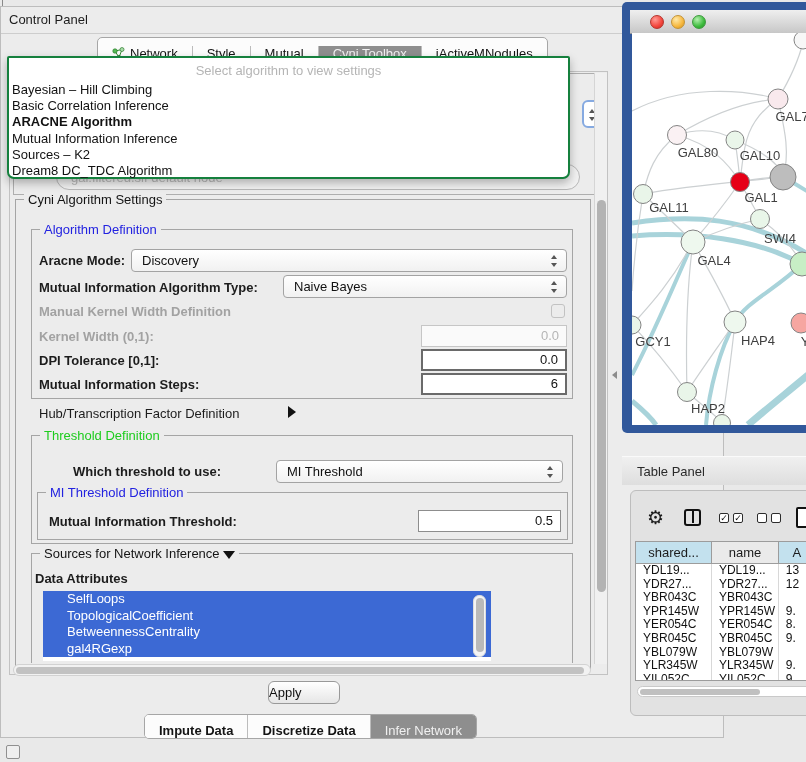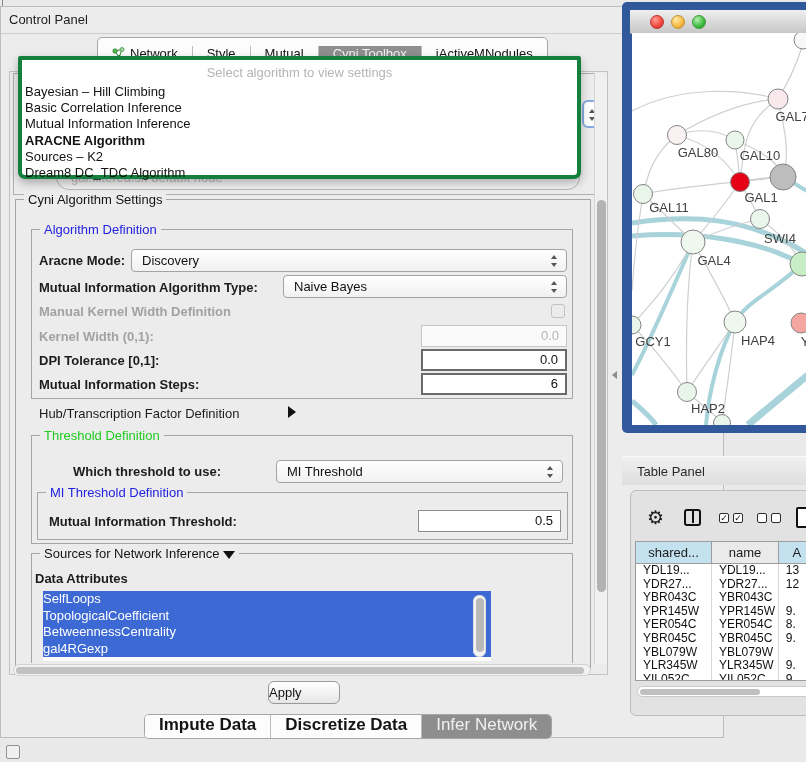--- a/index.html
+++ b/index.html
@@ -33,21 +33,21 @@
   #cp-frame{left:8px;top:64px;width:599px;height:604px;border:1px solid #c2c2c2;box-sizing:border-box;}
 
   
   #bg-groupbox{left:12px;top:66px;width:588px;height:122px;border:1px solid #aeaeae;box-sizing:border-box;}
   #bg-combo{left:55px;top:157px;width:524px;height:26px;background:#f1f1f1;border:1px solid #b8b8b8;border-radius:13px;
     font-size:13px;color:#b9b9b9;line-height:26px;padding-left:14px;box-sizing:border-box;}
   #bg-focus-combo{left:581px;top:93px;width:21px;height:28px;background:#fff;border:2px solid #86aae1;border-radius:6px;box-sizing:border-box;}
   #bg-focus-combo .spin{right:5px;top:7px;}
 
   
-  #algo-popup{left:17px;top:49px;width:563px;height:123px;background:#ffffff;border:4px solid #15803d;
+  #algo-popup{left:6px;top:49px;width:563px;height:123px;background:#ffffff;border:2px solid #15803d;
     border-radius:2px 2px 7px 7px;box-shadow:0 4px 10px rgba(0,0,0,0.28);z-index:50;box-sizing:border-box;}
   #algo-prompt{top:5px;width:100%;text-align:center;font-size:13px;color:#b5b5b5;}
   #algo-items{left:3px;top:24px;width:556px;}
   #algo-items .algo-item{font-size:13px;color:#121212;height:16.2px;line-height:16.2px;white-space:nowrap;}
   #algo-items .algo-item.bold{font-weight:bold;}
 
   
   .group{border:1px solid #a5a5a5;box-sizing:border-box;}
   .group-title{position:absolute;top:-8px;left:8px;background:#ececec;padding:0 4px;font-size:13px;color:#141414;white-space:nowrap;}
   .group-title.blue{color:#2222e0;}
@@ -75,35 +75,35 @@
   .field.normal{border:1px solid #8d8d8d;color:#111;}
   .field.disabled{border:1px solid #c6c6c6;background:#fafafa;color:#b5b5b5;}
 
   .checkbox-disabled{width:14px;height:14px;border:1px solid #c2c2c2;background:#ececec;border-radius:3px;box-sizing:border-box;}
 
   .tri-right{width:0;height:0;border-top:6px solid transparent;border-bottom:6px solid transparent;border-left:8px solid #111;}
   .tri-down{width:0;height:0;border-left:6.5px solid transparent;border-right:6.5px solid transparent;border-top:8px solid #111;display:inline-block;}
 
   
   #attr-list{left:42px;top:584px;width:448px;height:70px;background:#fff;overflow:hidden;}
-  #attr-list .row{height:16.5px;line-height:16.5px;font-size:13px;color:#fff;background:#3c69d4;padding-left:0;white-space:nowrap;}
+  #attr-list .row{height:16.5px;line-height:16.5px;font-size:13px;color:#fff;background:#3c69d4;padding-left:24px;white-space:nowrap;}
   #attr-scroll{left:472px;top:588px;width:13px;height:62px;background:#f4f4f4;border-radius:6px;border:1px solid #dcdcdc;box-sizing:border-box;}
   #attr-thumb{left:1.5px;top:2px;width:8px;height:54px;background:#b9b9b9;border-radius:4px;}
 
   
   #v-scroll{left:593px;top:66px;width:13px;height:591px;background:#f0f0f0;border-left:1px solid #d5d5d5;box-sizing:border-box;}
   #v-thumb{left:1.5px;top:127px;width:9px;height:392px;background:#b3b3b3;border-radius:5px;}
   #h-scroll{left:12px;top:657px;width:578px;height:12px;background:#f2f2f2;border:1px solid #d2d2d2;border-radius:6px;box-sizing:border-box;}
   #h-thumb{left:2px;top:1.5px;width:568px;height:7px;background:#c2c2c2;border-radius:4px;}
 
   #apply-btn{left:267px;top:674px;width:72px;height:23px;background:linear-gradient(#ffffff,#e6e6e6);
     border:1px solid #999;border-radius:6px;font-size:13px;color:#111;line-height:21px;box-sizing:border-box;}
 
   #bottom-tabs{left:143px;top:707px;height:23px;display:flex;border:1px solid #a6a6a6;border-radius:5px;background:#fcfcfc;overflow:hidden;}
-  #bottom-tabs .tab{display:flex;align-items:flex-start;padding:0 14px;font-size:17px;font-weight:bold;color:#141414;border-right:1px solid #bcbcbc;background:#fcfcfc;}
+  #bottom-tabs .tab{display:flex;align-items:flex-end;padding:0 14px;font-size:13px;font-weight:bold;color:#141414;border-right:1px solid #bcbcbc;background:#fcfcfc;}
   #bottom-tabs .tab:last-child{border-right:none;}
   #bottom-tabs .tab.selected{background:#8e8e8e;color:#f0f0f0;font-weight:normal;}
 
   
   #net-window{left:622px;top:2px;width:198px;height:431px;background:#31589b;border-radius:5px 0 0 5px;}
   #net-titlebar{left:8px;top:8px;width:190px;height:23px;background:linear-gradient(#efefef,#c7c7c7);border-bottom:1px solid #989898;}
   .light{width:12px;height:12px;border-radius:50%;top:5px;}
   #light-red{left:20px;background:radial-gradient(circle at 35% 30%, #ff9a94, #f3453c 60%, #c22a22);border:0.5px solid #b5342c;}
   #light-yellow{left:41px;background:radial-gradient(circle at 35% 30%, #ffe9a8, #f6b73e 60%, #cd8f21);border:0.5px solid #c39336;}
   #light-green{left:62px;background:radial-gradient(circle at 35% 30%, #b6f0b0, #3dbb3d 60%, #2a8f2a);border:0.5px solid #3d9a3d;}
@@ -190,22 +190,22 @@
   <div class="abs" id="bg-combo">gal:filtered.sif default node</div>
   <div class="abs" id="bg-focus-combo">
       <span class="spin"></span>
     </div>
 
   <div class="abs" id="algo-popup">
     <div class="abs" id="algo-prompt">Select algorithm to view settings</div>
     <div class="abs" id="algo-items">
         <div class="algo-item">Bayesian – Hill Climbing</div>
         <div class="algo-item">Basic Correlation Inference</div>
+        <div class="algo-item bold">ARACNE Algorithm</div>
         <div class="algo-item">Mutual Information Inference</div>
-        <div class="algo-item bold">ARACNE Algorithm</div>
         <div class="algo-item">Sources – K2</div>
         <div class="algo-item">Dream8 DC_TDC Algorithm</div>
       </div>
   </div>
 
   <div class="abs group" id="settings-group">
     <span class="group-title">Cyni Algorithm Settings</span>
   </div>
 
   <div class="abs group" id="algdef-group">

